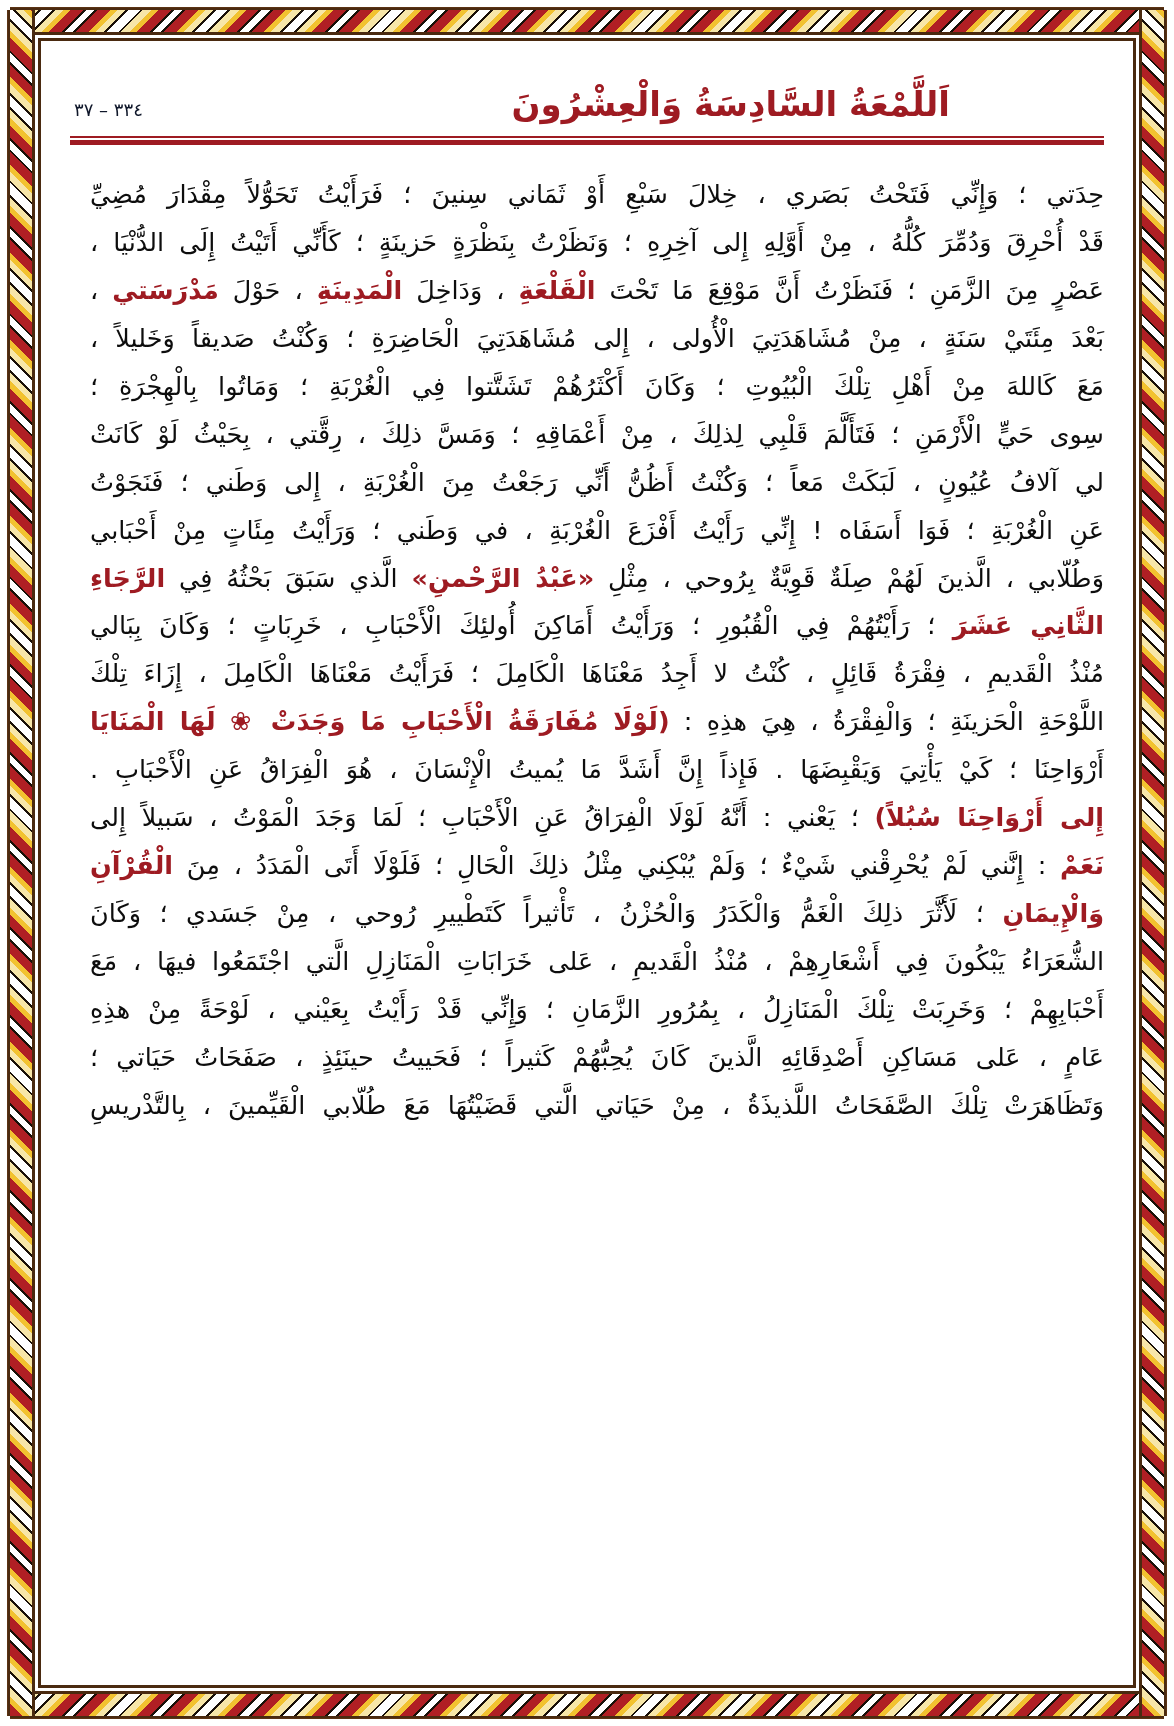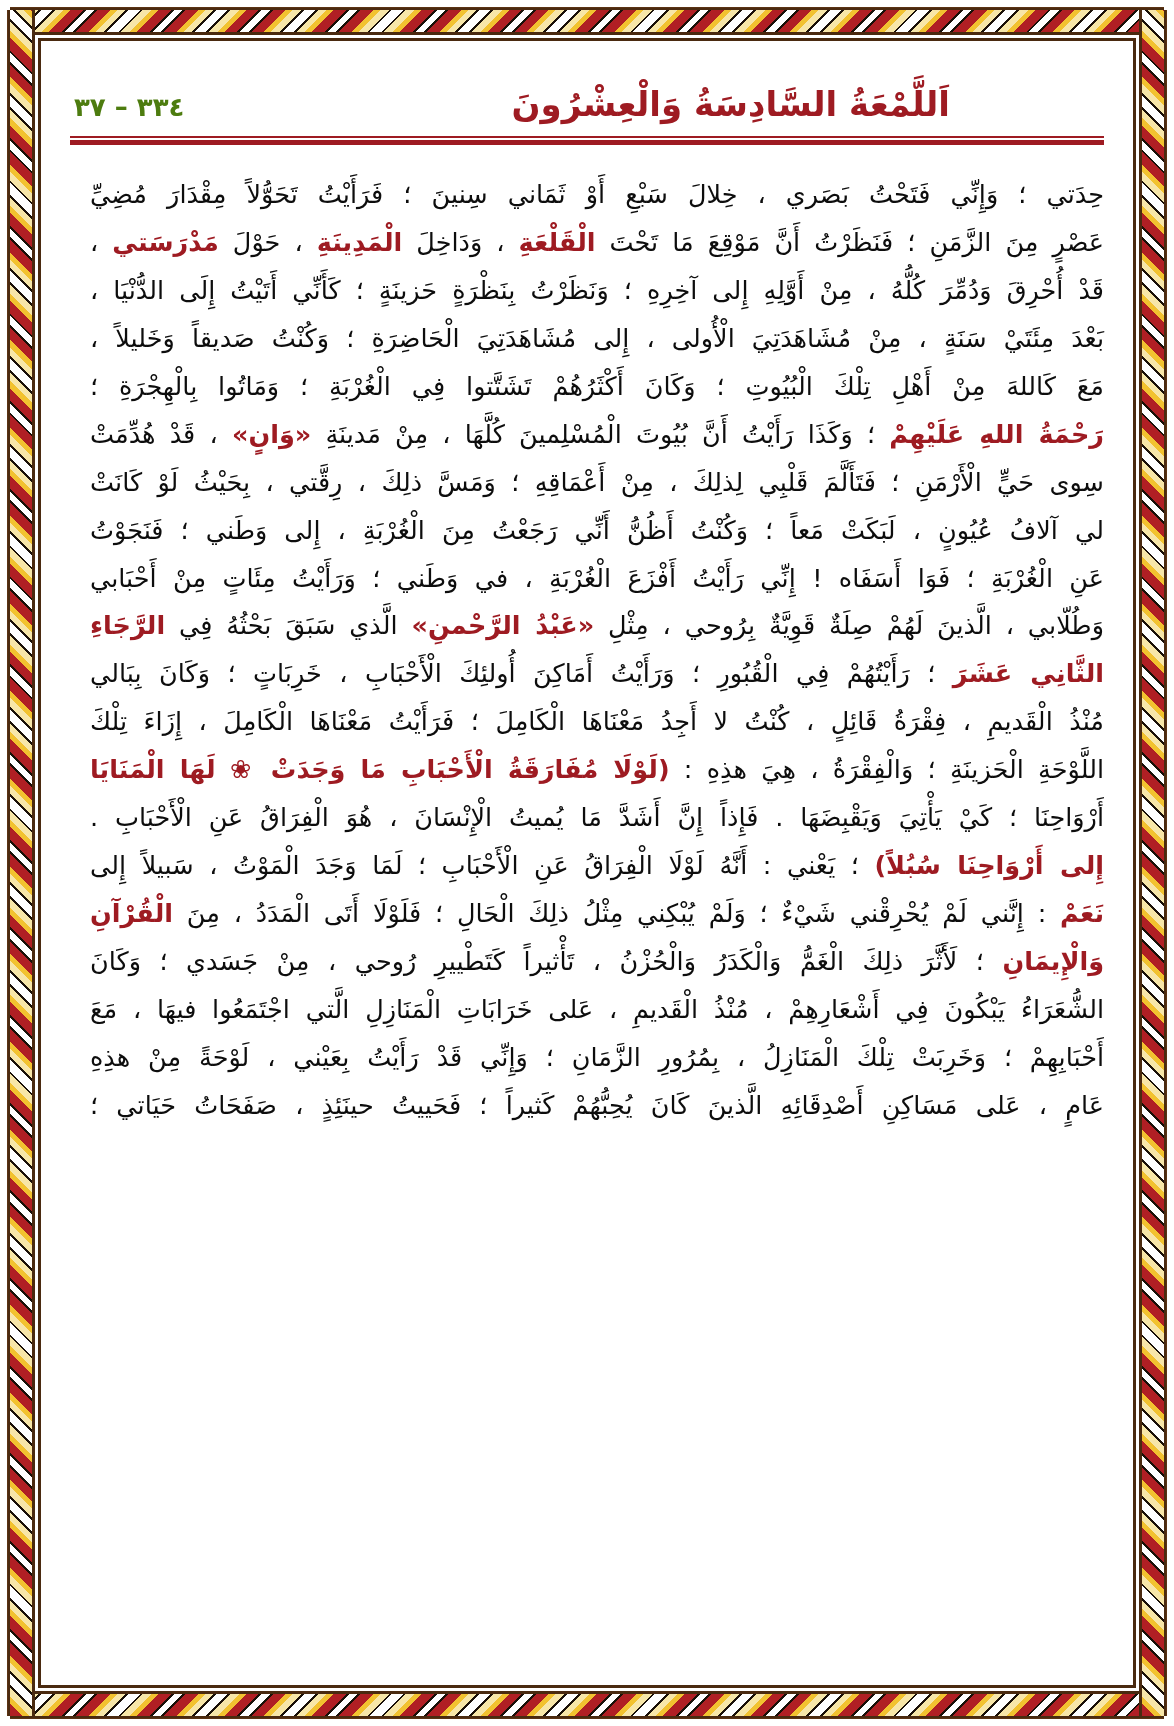--- a/index.html
+++ b/index.html
@@ -124,23 +124,23 @@
     color: #9e1b22;
     font-size: 34px;
     font-weight: bold;
     letter-spacing: 0;
     white-space: nowrap;
     flex: 0 0 auto;
     margin-inline-start: 150px;
   }
   .pagehead-spacer { flex: 1 1 auto; }
   .pagehead-refs {
-    color: #4d7c0f;
-    font-size: 26px;
-    font-weight: bold;
+    color: #0f172a;
+    font-size: 18px;
+    font-weight: normal;
     white-space: nowrap;
     flex: 0 0 auto;
     direction: rtl;
   }
 
   .head-rule-wrap {
     margin: 12px 6px 0 6px;
   }
   .head-rule-thin {
     height: 2px;
@@ -235,35 +235,35 @@
     </div>
 
     <div class="head-rule-wrap">
       <div class="head-rule-thin"></div>
       <div class="head-rule-gap"></div>
       <div class="head-rule-thick"></div>
     </div>
 
     <div class="body-text" id="bodyText">
         <span class="ln"><span>حِدَتي ؛ وَإِنِّي فَتَحْتُ بَصَري ، خِلالَ سَبْعِ أَوْ ثَمَاني سِنينَ ؛ فَرَأَيْتُ تَحَوُّلاً مِقْدَارَ مُضِيِّ</span></span>
+        <span class="ln"><span>قَدْ أُحْرِقَ وَدُمِّرَ كُلُّهُ ، مِنْ أَوَّلِهِ إِلى آخِرِهِ ؛ وَنَظَرْتُ بِنَظْرَةٍ حَزينَةٍ ؛ كَأَنِّي أَتَيْتُ إِلَى الدُّنْيَا ،</span></span>
         <span class="ln"><span>عَصْرٍ مِنَ الزَّمَنِ ؛ فَنَظَرْتُ أَنَّ مَوْقِعَ مَا تَحْتَ </span><span class="hl">الْقَلْعَةِ</span><span> ، وَدَاخِلَ </span><span class="hl">الْمَدِينَةِ</span><span> ، حَوْلَ </span><span class="hl">مَدْرَسَتي</span><span> ،</span></span>
-        <span class="ln"><span>قَدْ أُحْرِقَ وَدُمِّرَ كُلُّهُ ، مِنْ أَوَّلِهِ إِلى آخِرِهِ ؛ وَنَظَرْتُ بِنَظْرَةٍ حَزينَةٍ ؛ كَأَنِّي أَتَيْتُ إِلَى الدُّنْيَا ،</span></span>
         <span class="ln"><span>بَعْدَ مِئَتَيْ سَنَةٍ ، مِنْ مُشَاهَدَتِيَ الْأُولى ، إِلى مُشَاهَدَتِيَ الْحَاضِرَةِ ؛ وَكُنْتُ صَديقاً وَخَليلاً ،</span></span>
         <span class="ln"><span>مَعَ كَاللهَ مِنْ أَهْلِ تِلْكَ الْبُيُوتِ ؛ وَكَانَ أَكْثَرُهُمْ تَشَتَّتوا فِي الْغُرْبَةِ ؛ وَمَاتُوا بِالْهِجْرَةِ ؛</span></span>
-        <span class="ln"><span class="hl">رَحْمَةُ اللهِ عَلَيْهِمْ</span><span> ؛ وَكَذَا رَأَيْتُ أَنَّ بُيُوتَ الْمُسْلِمينَ كُلَّهَا ، مِنْ مَدينَةِ </span><span class="hl">«وَانٍ»</span><span> ، قَدْ هُدِّمَتْ</span></span>
         <span class="ln"><span>سِوى حَيٍّ الْأَرْمَنِ ؛ فَتَأَلَّمَ قَلْبِي لِذلِكَ ، مِنْ أَعْمَاقِهِ ؛ وَمَسَّ ذلِكَ ، رِقَّتي ، بِحَيْثُ لَوْ كَانَتْ</span></span>
         <span class="ln"><span>لي آلافُ عُيُونٍ ، لَبَكَتْ مَعاً ؛ وَكُنْتُ أَظُنُّ أَنِّي رَجَعْتُ مِنَ الْغُرْبَةِ ، إِلى وَطَني ؛ فَنَجَوْتُ</span></span>
         <span class="ln"><span>عَنِ الْغُرْبَةِ ؛ فَوَا أَسَفَاه ! إِنِّي رَأَيْتُ أَفْزَعَ الْغُرْبَةِ ، في وَطَني ؛ وَرَأَيْتُ مِئَاتٍ مِنْ أَحْبَابي</span></span>
         <span class="ln"><span>وَطُلّابي ، الَّذينَ لَهُمْ صِلَةٌ قَوِيَّةٌ بِرُوحي ، مِثْلِ </span><span class="hl">«عَبْدُ الرَّحْمنِ»</span><span> الَّذي سَبَقَ بَحْثُهُ فِي </span><span class="hl">الرَّجَاءِ</span></span>
         <span class="ln"><span class="hl">الثَّانِي عَشَرَ</span><span> ؛ رَأَيْتُهُمْ فِي الْقُبُورِ ؛ وَرَأَيْتُ أَمَاكِنَ أُولئِكَ الْأَحْبَابِ ، خَرِبَاتٍ ؛ وَكَانَ بِبَالي</span></span>
         <span class="ln"><span>مُنْذُ الْقَديمِ ، فِقْرَةُ قَائِلٍ ، كُنْتُ لا أَجِدُ مَعْنَاهَا الْكَامِلَ ؛ فَرَأَيْتُ مَعْنَاهَا الْكَامِلَ ، إِزَاءَ تِلْكَ</span></span>
         <span class="ln"><span>اللَّوْحَةِ الْحَزينَةِ ؛ وَالْفِقْرَةُ ، هِيَ هذِهِ : </span><span class="hl">(لَوْلَا مُفَارَقَةُ الْأَحْبَابِ مَا وَجَدَتْ</span><span class="ornament"> ❀ </span><span class="hl">لَهَا الْمَنَايَا</span></span>
         <span class="ln"><span>أَرْوَاحِنَا ؛ كَيْ يَأْتِيَ وَيَقْبِضَهَا . فَإِذاً إِنَّ أَشَدَّ مَا يُميتُ الْإِنْسَانَ ، هُوَ الْفِرَاقُ عَنِ الْأَحْبَابِ .</span></span>
         <span class="ln"><span class="hl">إِلى أَرْوَاحِنَا سُبُلاً)</span><span> ؛ يَعْني : أَنَّهُ لَوْلَا الْفِرَاقُ عَنِ الْأَحْبَابِ ؛ لَمَا وَجَدَ الْمَوْتُ ، سَبيلاً إِلى</span></span>
         <span class="ln"><span class="hl">نَعَمْ</span><span> : إِنَّني لَمْ يُحْرِقْني شَيْءٌ ؛ وَلَمْ يُبْكِني مِثْلُ ذلِكَ الْحَالِ ؛ فَلَوْلَا أَتَى الْمَدَدُ ، مِنَ </span><span class="hl">الْقُرْآنِ</span></span>
         <span class="ln"><span class="hl">وَالْإِيمَانِ</span><span> ؛ لَأَثَّرَ ذلِكَ الْغَمُّ وَالْكَدَرُ وَالْحُزْنُ ، تَأْثيراً كَتَطْييرِ رُوحي ، مِنْ جَسَدي ؛ وَكَانَ</span></span>
         <span class="ln"><span>الشُّعَرَاءُ يَبْكُونَ فِي أَشْعَارِهِمْ ، مُنْذُ الْقَديمِ ، عَلى خَرَابَاتِ الْمَنَازِلِ الَّتي اجْتَمَعُوا فيهَا ، مَعَ</span></span>
         <span class="ln"><span>أَحْبَابِهِمْ ؛ وَخَرِبَتْ تِلْكَ الْمَنَازِلُ ، بِمُرُورِ الزَّمَانِ ؛ وَإِنِّي قَدْ رَأَيْتُ بِعَيْني ، لَوْحَةً مِنْ هذِهِ</span></span>
         <span class="ln"><span>عَامٍ ، عَلى مَسَاكِنِ أَصْدِقَائِهِ الَّذينَ كَانَ يُحِبُّهُمْ كَثيراً ؛ فَحَييتُ حينَئِذٍ ، صَفَحَاتُ حَيَاتي ؛</span></span>
+        <span class="ln"><span>وَتَظَاهَرَتْ تِلْكَ الصَّفَحَاتُ اللَّذيذَةُ ، مِنْ حَيَاتي الَّتي قَضَيْتُهَا مَعَ طُلّابي الْقَيِّمينَ ، بِالتَّدْريسِ</span></span>
       </div>
 
   </div>
 </div>
 
 </body></html>

